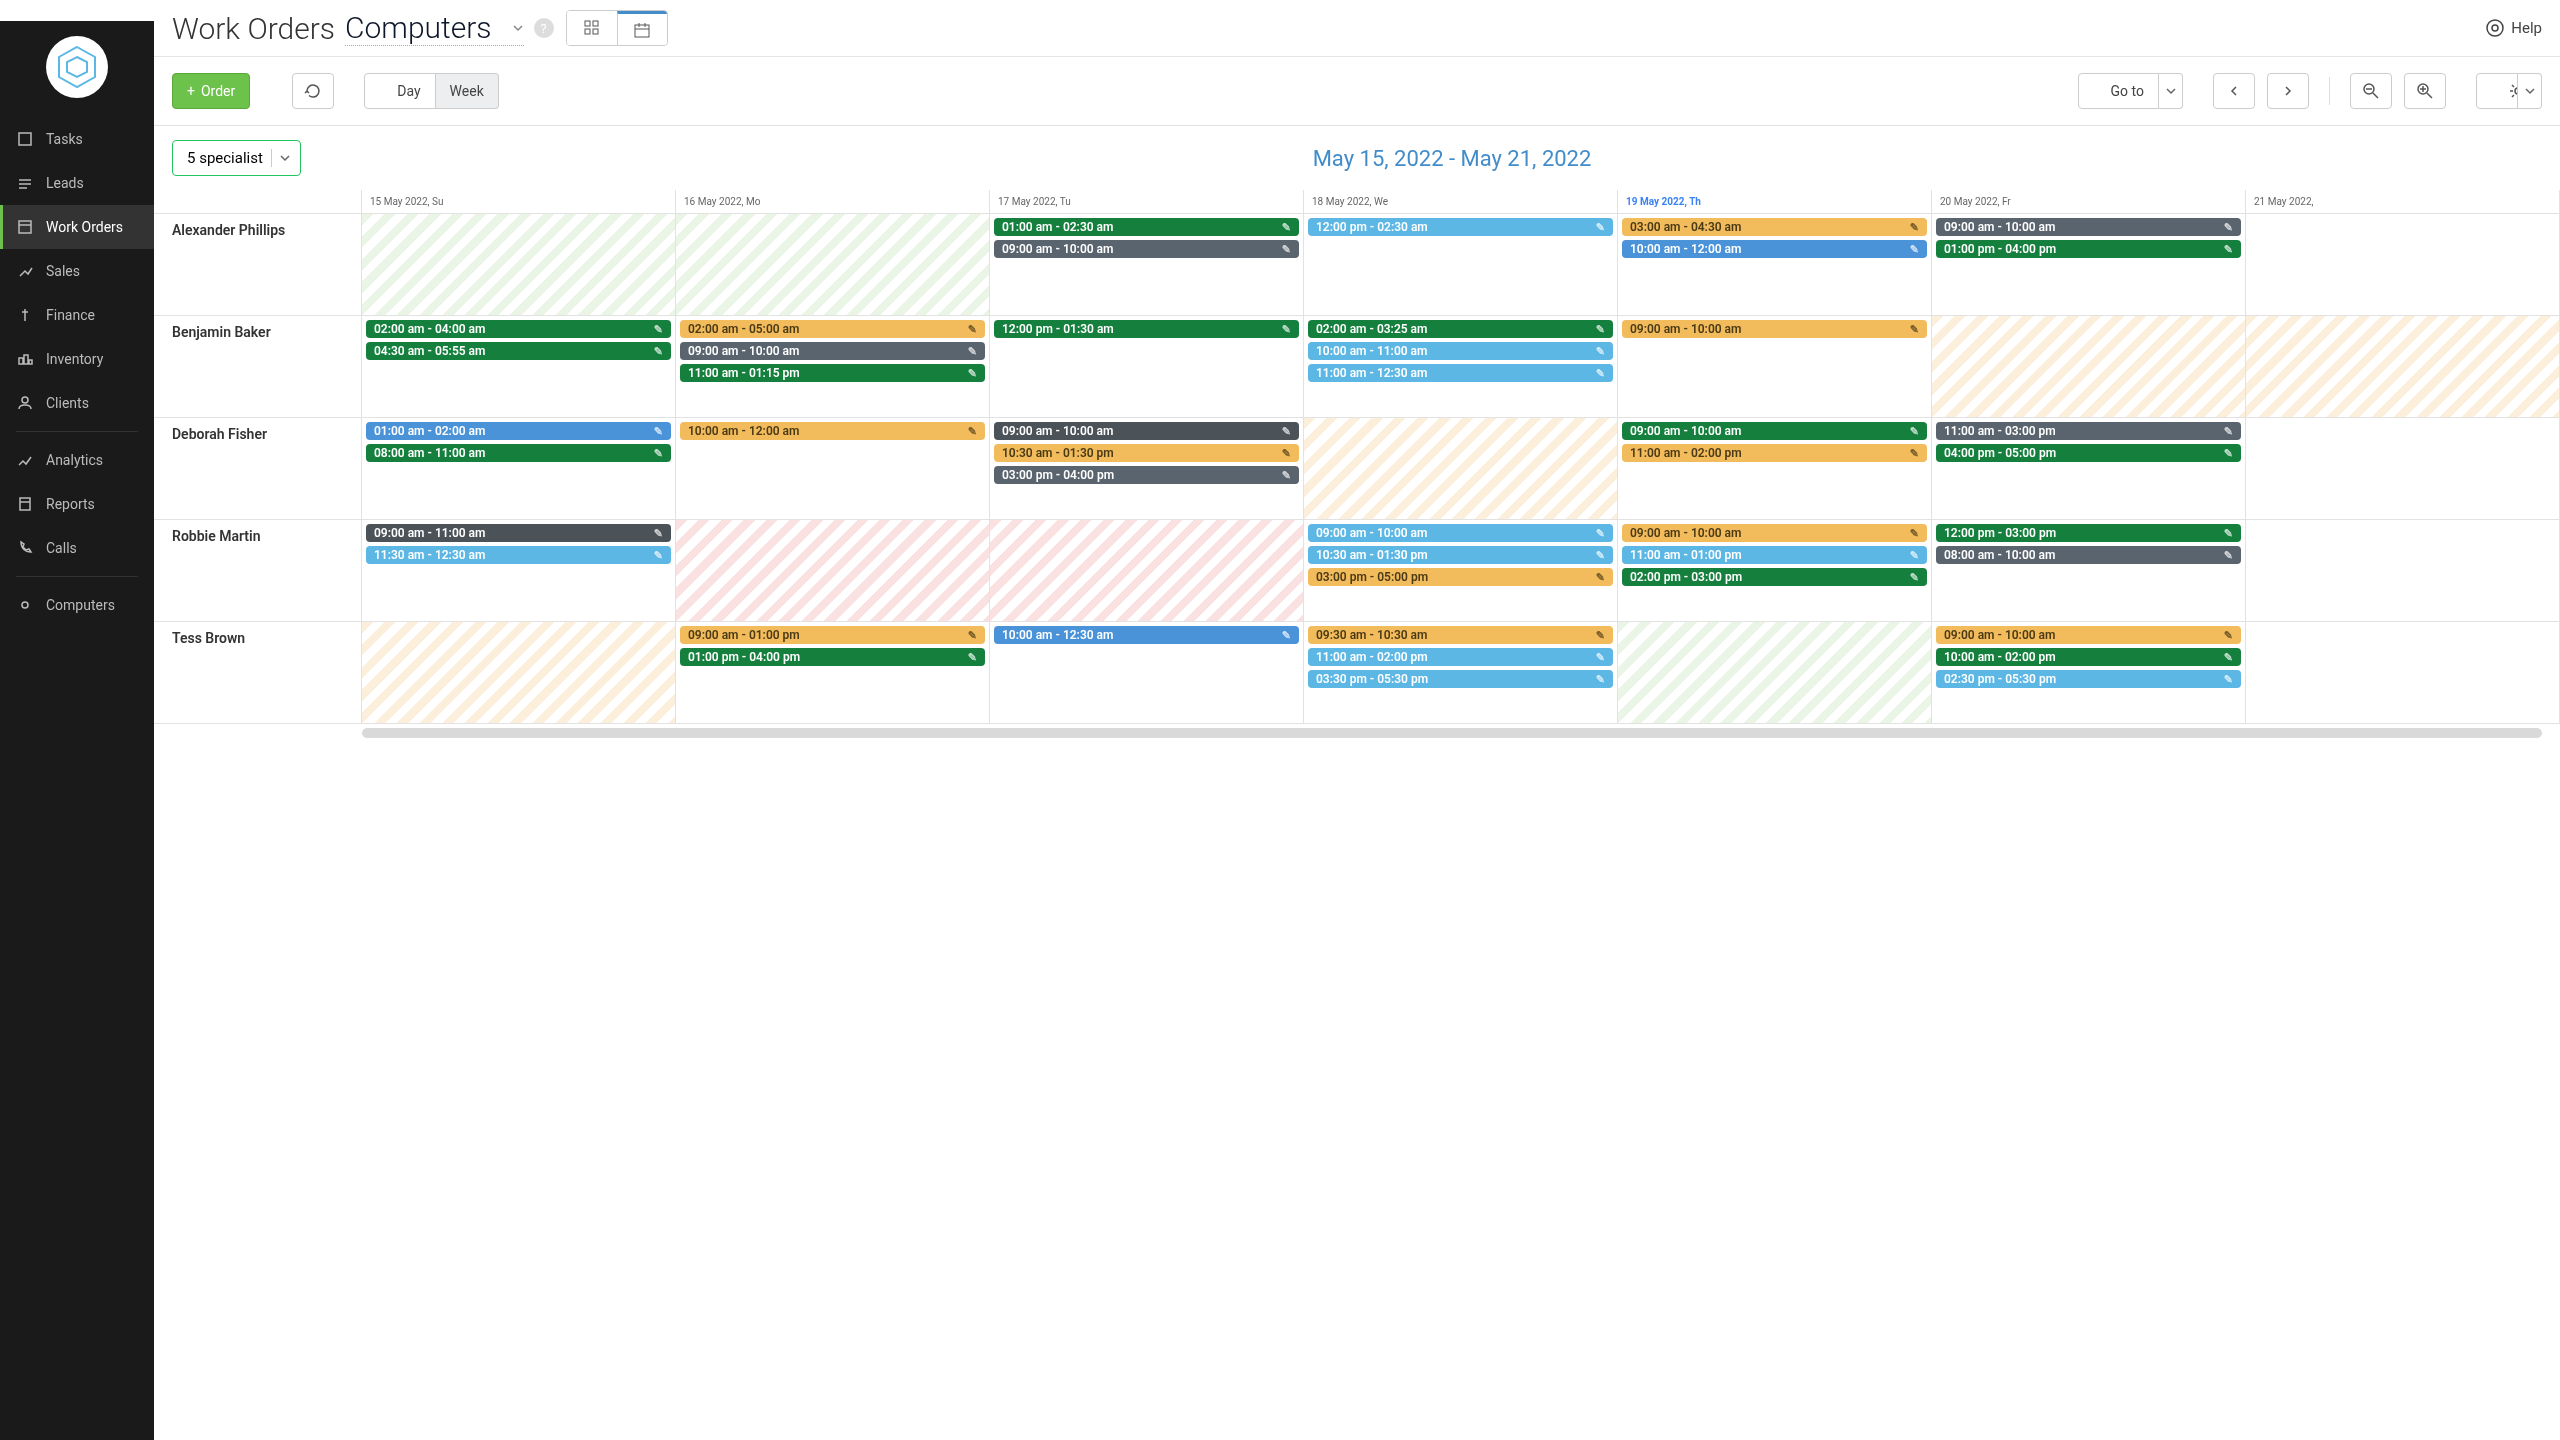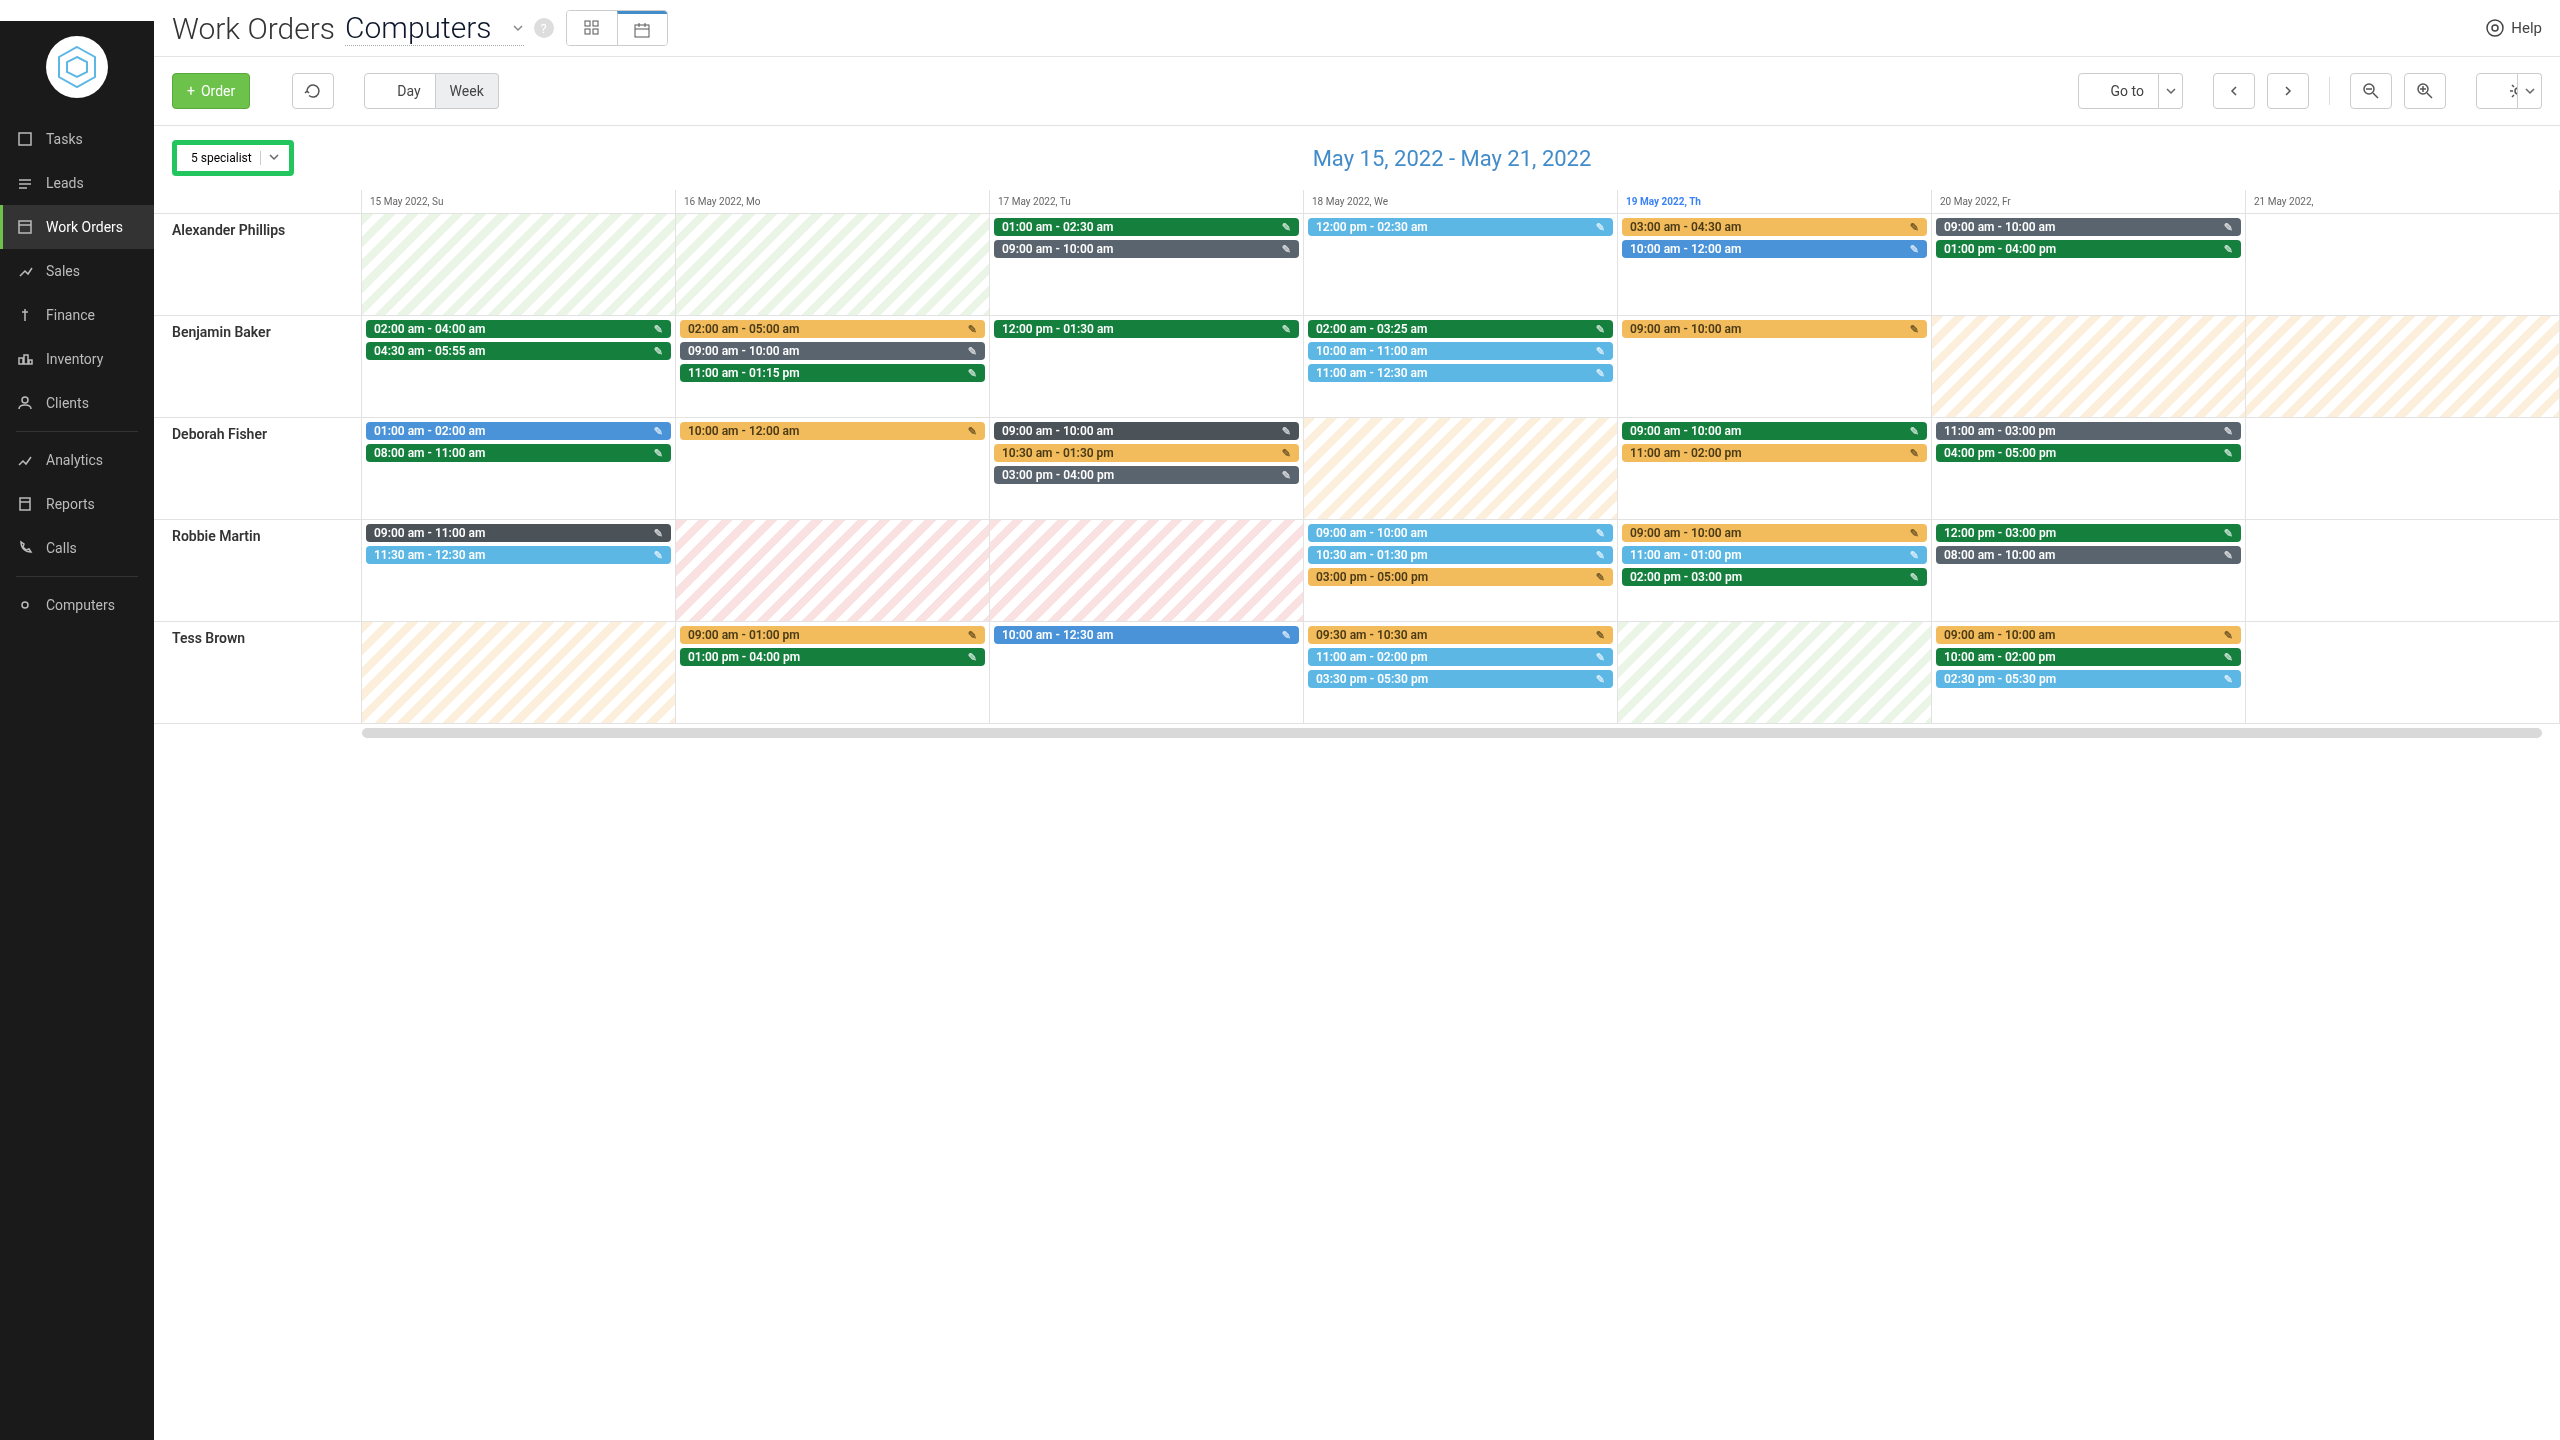--- a/index.html
+++ b/index.html
@@ -39,21 +39,21 @@
 .btn-group .btn:first-child { border-radius: 4px 0 0 4px; padding-left: 32px; }
 .btn-group .btn:last-child { border-radius: 0 4px 4px 0; border-left: none; }
 .btn-group .btn.selected { background: #eceef0; }
 .btn-split-caret { width: 24px; padding: 0; justify-content: center; border-left: 1px solid #ccc; border-radius: 0 4px 4px 0; }
 .toolbar-spacer { flex: 1; }
 .toolbar-sep { width: 1px; height: 28px; background: #ddd; margin: 0 8px; }
 
 
 .filter-row { display: flex; align-items: center; padding: 0 18px; }
 .filter-cell-left { width: 190px; padding: 14px 0; }
-.specialist-btn { height: 36px; border: 5px solid #22c55e; border-radius: 4px; background: #fff; display: inline-flex; align-items: center; padding: 0 10px 0 14px; font-size: 12px; cursor: pointer; gap: 8px; }
+.specialist-btn { height: 36px; border: 1px solid #22c55e; border-radius: 4px; background: #fff; display: inline-flex; align-items: center; padding: 0 10px 0 14px; font-size: 15px; cursor: pointer; gap: 8px; }
 .specialist-caret { border-left: 1px solid #ccc; padding-left: 8px; }
 .week-range { flex: 1; text-align: center; font-size: 22px; color: #428cca; padding: 14px 0; }
 
 
 .schedule-wrap { flex: 1; overflow: auto; border-top: 1px solid #e2e2e2; }
 .day-headers { display: flex; border-bottom: 1px solid #e2e2e2; position: sticky; top: 0; background: #fff; z-index: 5; }
 .spec-col { width: 208px; flex-shrink: 0; padding: 6px 18px; font-size: 13px; color: #666; border-right: 1px solid #e2e2e2; }
 .day-col { flex: 1; min-width: 161px; padding: 6px 8px; font-size: 10px; color: #666; border-right: 1px solid #e2e2e2; }
 .day-col.active { font-weight: bold; color: #3b82f6; }
 

